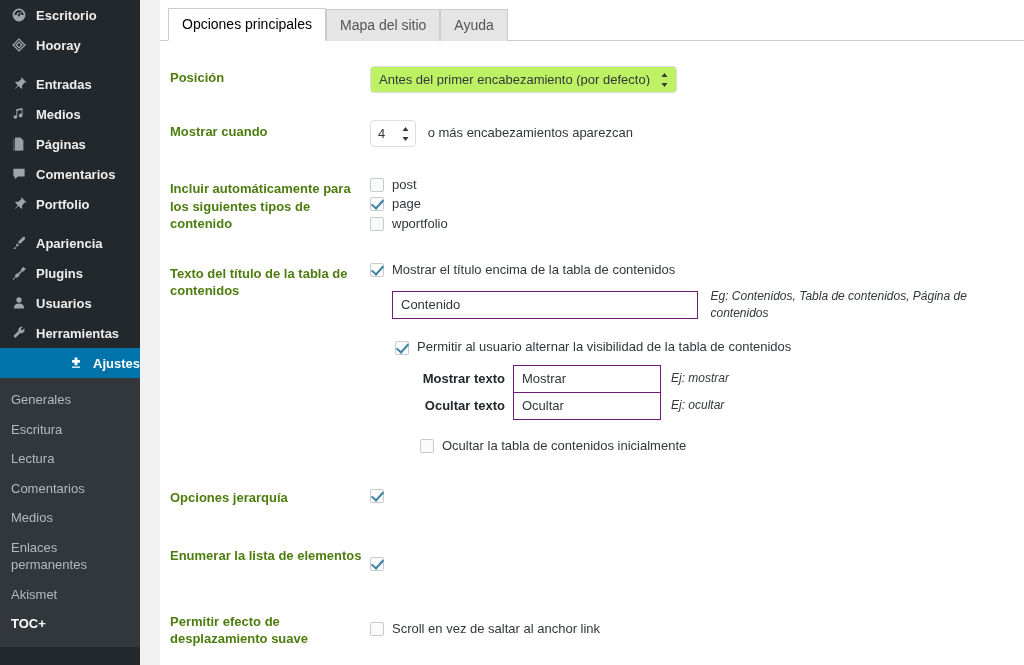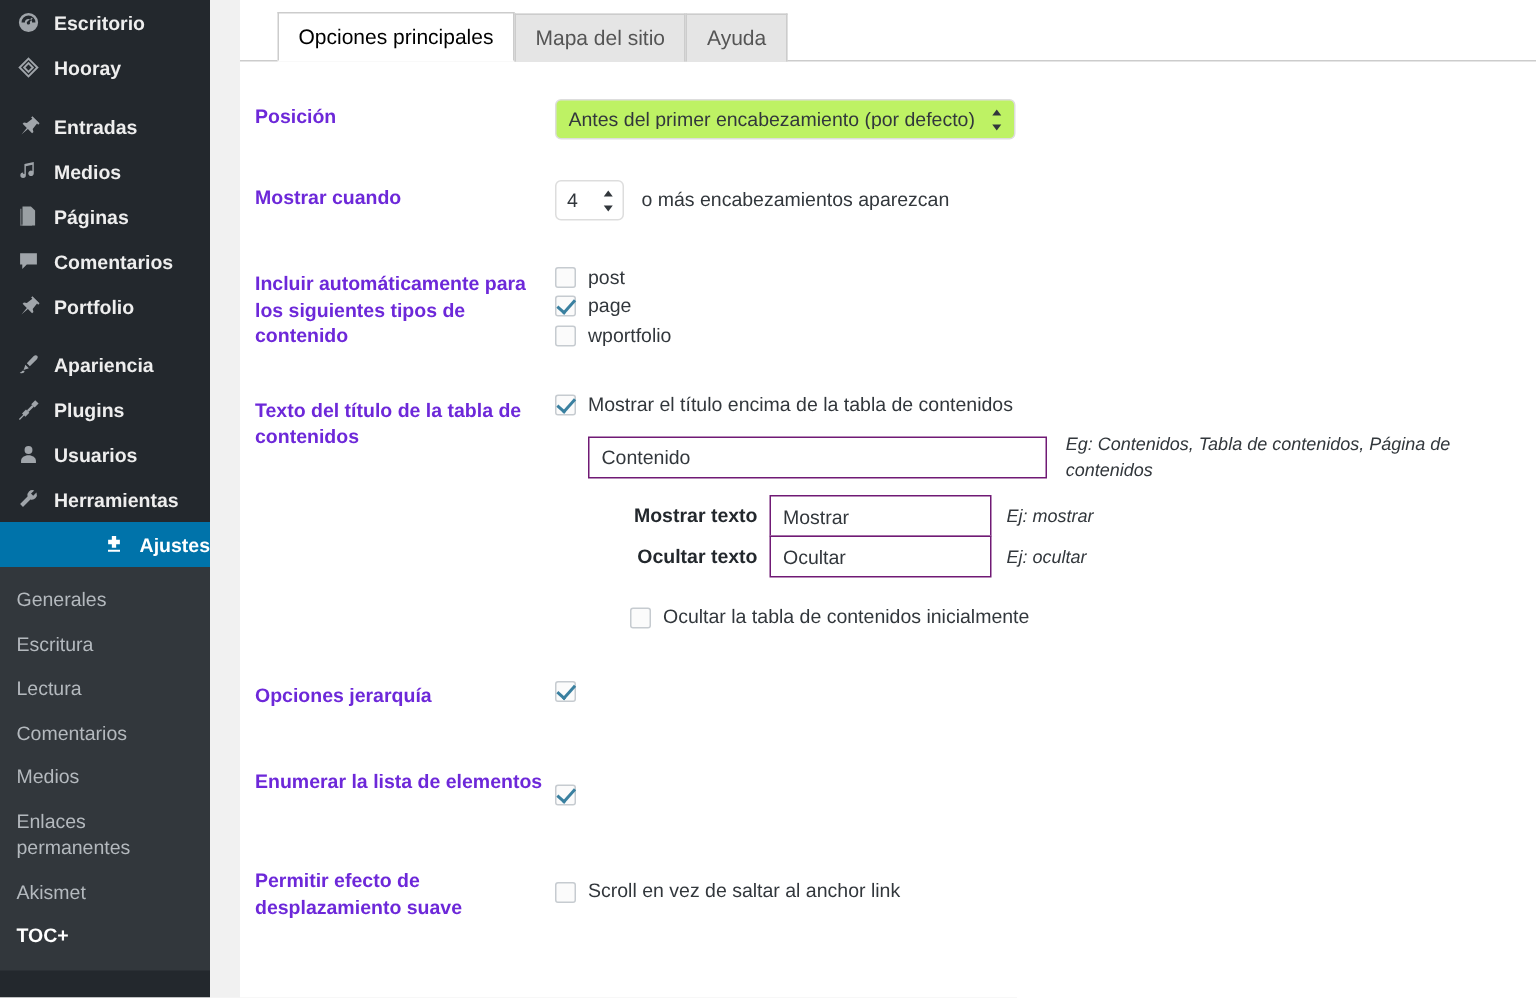--- a/index.html
+++ b/index.html
@@ -78,21 +78,21 @@
     background: #fff;
     position: relative;
     overflow: hidden;
   }
 
   
   #tabbar {
     display: flex;
     align-items: flex-end;
     height: 41px;
-    padding-left: 25px;
+    padding-left: 8px;
     border-bottom: 1px solid #ccc;
     background: #fff;
     position: relative;
   }
   .tab {
     font-size: 14px;
     color: #555;
     background: #e5e5e5;
     border: 1px solid #ccc;
     border-bottom: none;
@@ -116,21 +116,21 @@
   }
   .row {
     display: flex;
     align-items: flex-start;
   }
   .row .lbl {
     width: 200px;
     min-width: 200px;
     font-size: 13px;
     font-weight: bold;
-    color: #6d28d9;
+    color: #4d7c0f;
     line-height: 1.35;
     padding-top: 3px;
   }
   .row .fld {
     flex: 1;
     font-size: 13px;
     color: #32373c;
     line-height: 1.4;
   }
 
@@ -448,20 +448,24 @@
           <div class="cbrow">
             <input type="checkbox" class="cb" checked="" style="">
             <span class="cbtext">Mostrar el título encima de la tabla de contenidos</span>
           </div>
 
           <div style="display:flex;align-items:center;margin-top:10px;margin-left:22px;">
             <input class="txt wide" type="text" value="Contenido" style="">
             <span class="hint" style="margin-left:12px;">Eg: Contenidos, Tabla de contenidos, Página de contenidos</span>
           </div>
 
+          <div class="cbrow" style="margin-top:18px;margin-left:25px;">
+            <input type="checkbox" class="cb" checked="" style="">
+            <span class="cbtext">Permitir al usuario alternar la visibilidad de la tabla de contenidos</span>
+          </div>
 
           <div style="display:flex;align-items:center;margin-top:9px;margin-left:25px;">
             <span class="inline-lbl" style="width:118px;min-width:118px;padding-right:8px;">Mostrar texto</span>
             <input class="txt mid" type="text" value="Mostrar" style="">
             <span class="hint" style="margin-left:10px;text-align:right;">Ej: mostrar</span>
           </div>
 
           <div style="display:flex;align-items:center;margin-top:-1px;margin-left:25px;">
             <span class="inline-lbl" style="width:118px;min-width:118px;padding-right:8px;">Ocultar texto</span>
             <input class="txt mid" type="text" value="Ocultar" style="">

